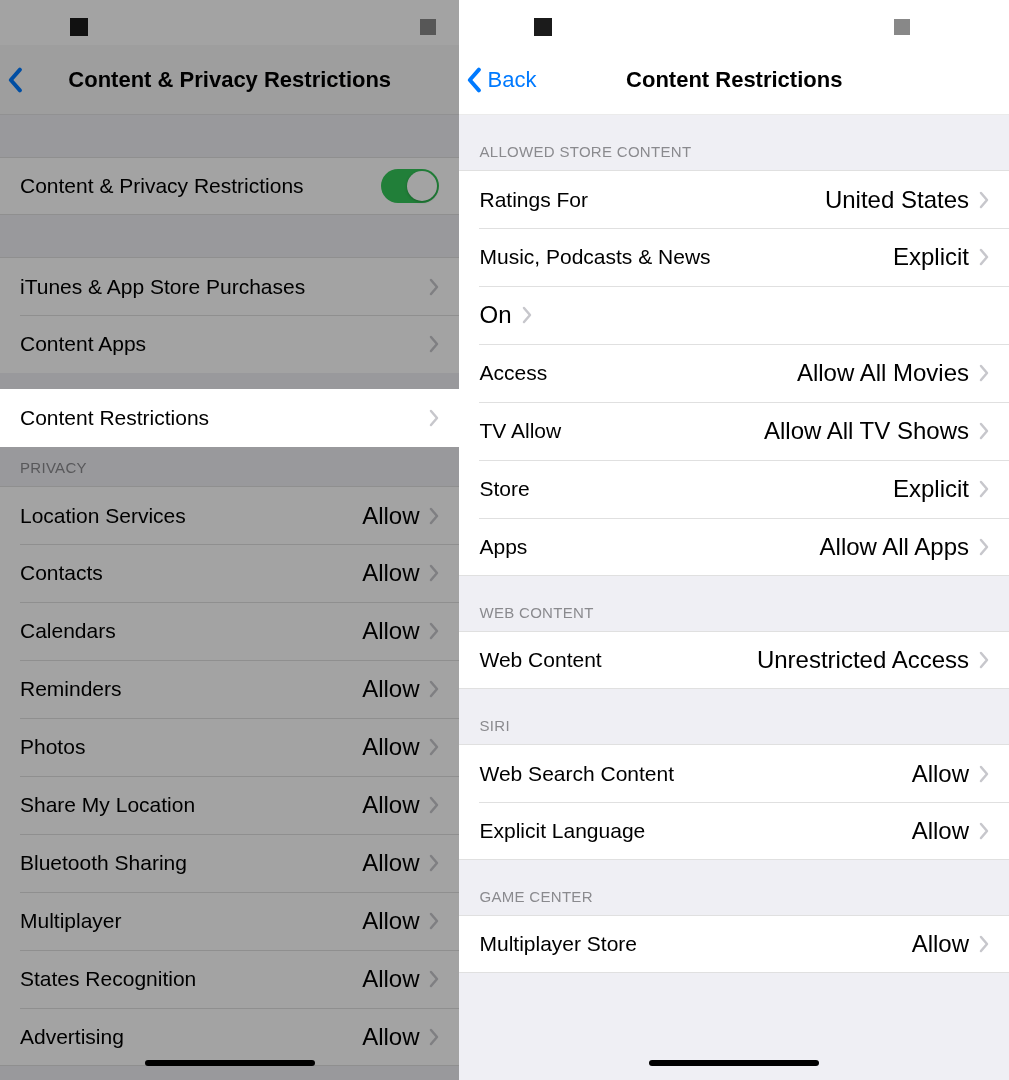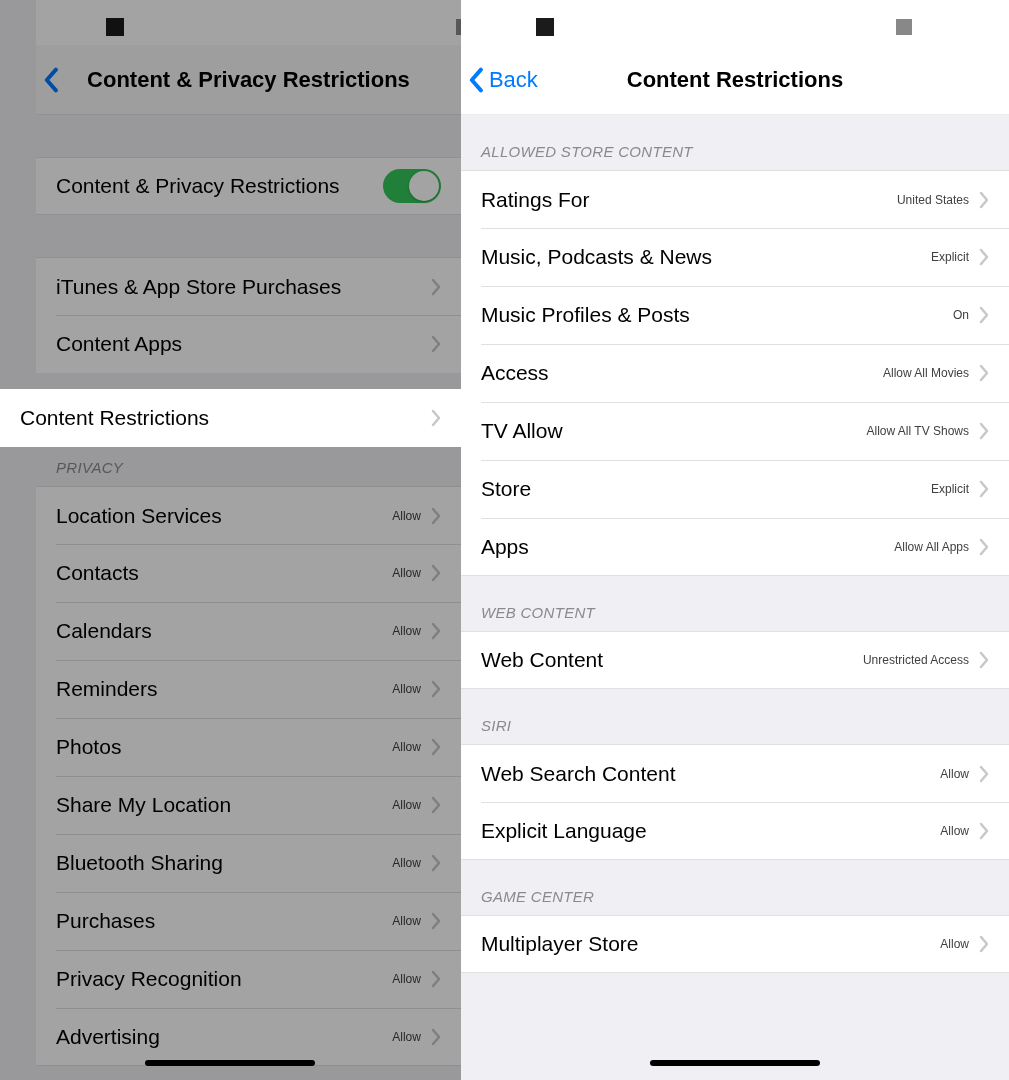--- a/index.html
+++ b/index.html
@@ -14,21 +14,21 @@
     display: flex;
     width: 1009px;
     height: 1080px;
   }
   .phone {
     position: relative;
     height: 1080px;
     background: #efeff4;
     overflow: hidden;
   }
-  .phone.left { width: 495px; padding-left: 36px; }
+  .phone.left { width: 495px; }
   .phone.right { width: 592px; }
 
   .status-bar {
     height: 45px;
     background: #fff;
     position: relative;
   }
   .status-square-dark {
     position: absolute;
     width: 18px;
@@ -73,21 +73,20 @@
   .section-gap {
     height: 42px;
     background: #efeff4;
   }
   .section-header {
     font-size: 15px;
     color: #8a8a8e;
     letter-spacing: 0.3px;
     padding: 28px 20px 10px 20px;
     background: #efeff4;
-    font-style: italic;
   }
   .row {
     background: #fff;
     height: 58px;
     padding: 0 20px;
     display: flex;
     align-items: center;
     position: relative;
     cursor: pointer;
   }
@@ -108,22 +107,22 @@
   .row-last-in-group {
     border-bottom: 1px solid rgba(0,0,0,0.12);
   }
   .row-label {
     flex: 1;
     font-size: 21px;
     color: #000;
     font-weight: 400;
   }
   .row-value {
-    font-size: 12px;
-    color: #404040;
+    font-size: 24px;
+    color: #000000;
     margin-right: 10px;
   }
   .chevron {
     width: 10px;
     height: 18px;
     flex: 0 0 auto;
   }
   .chevron path {
     stroke: #c7c7cc;
     stroke-width: 2.5;
@@ -278,28 +277,28 @@
           </svg>
         </div>
         <div class="row sub">
           <span class="row-label">Bluetooth Sharing</span>
           <span class="row-value">Allow</span>
           <svg class="chevron" viewBox="0 0 10 18">
             <path d="M2 2 L8 9 L2 16"></path>
           </svg>
         </div>
         <div class="row sub">
-          <span class="row-label">Purchases</span>
-          <span class="row-value">Allow</span>
-          <svg class="chevron" viewBox="0 0 10 18">
-            <path d="M2 2 L8 9 L2 16"></path>
-          </svg>
-        </div>
-        <div class="row sub">
-          <span class="row-label">Privacy Recognition</span>
+          <span class="row-label">Multiplayer</span>
+          <span class="row-value">Allow</span>
+          <svg class="chevron" viewBox="0 0 10 18">
+            <path d="M2 2 L8 9 L2 16"></path>
+          </svg>
+        </div>
+        <div class="row sub">
+          <span class="row-label">States Recognition</span>
           <span class="row-value">Allow</span>
           <svg class="chevron" viewBox="0 0 10 18">
             <path d="M2 2 L8 9 L2 16"></path>
           </svg>
         </div>
         <div class="row sub row-last-in-group">
           <span class="row-label">Advertising</span>
           <span class="row-value">Allow</span>
           <svg class="chevron" viewBox="0 0 10 18">
             <path d="M2 2 L8 9 L2 16"></path>
@@ -344,21 +343,20 @@
           </svg>
         </div>
         <div class="row sub">
           <span class="row-label">Music, Podcasts &amp; News</span>
           <span class="row-value">Explicit</span>
           <svg class="chevron" viewBox="0 0 10 18">
             <path d="M2 2 L8 9 L2 16"></path>
           </svg>
         </div>
         <div class="row sub">
-          <span class="row-label">Music Profiles &amp; Posts</span>
           <span class="row-value">On</span>
           <svg class="chevron" viewBox="0 0 10 18">
             <path d="M2 2 L8 9 L2 16"></path>
           </svg>
         </div>
         <div class="row sub">
           <span class="row-label">Access</span>
           <span class="row-value">Allow All Movies</span>
           <svg class="chevron" viewBox="0 0 10 18">
             <path d="M2 2 L8 9 L2 16"></path>

